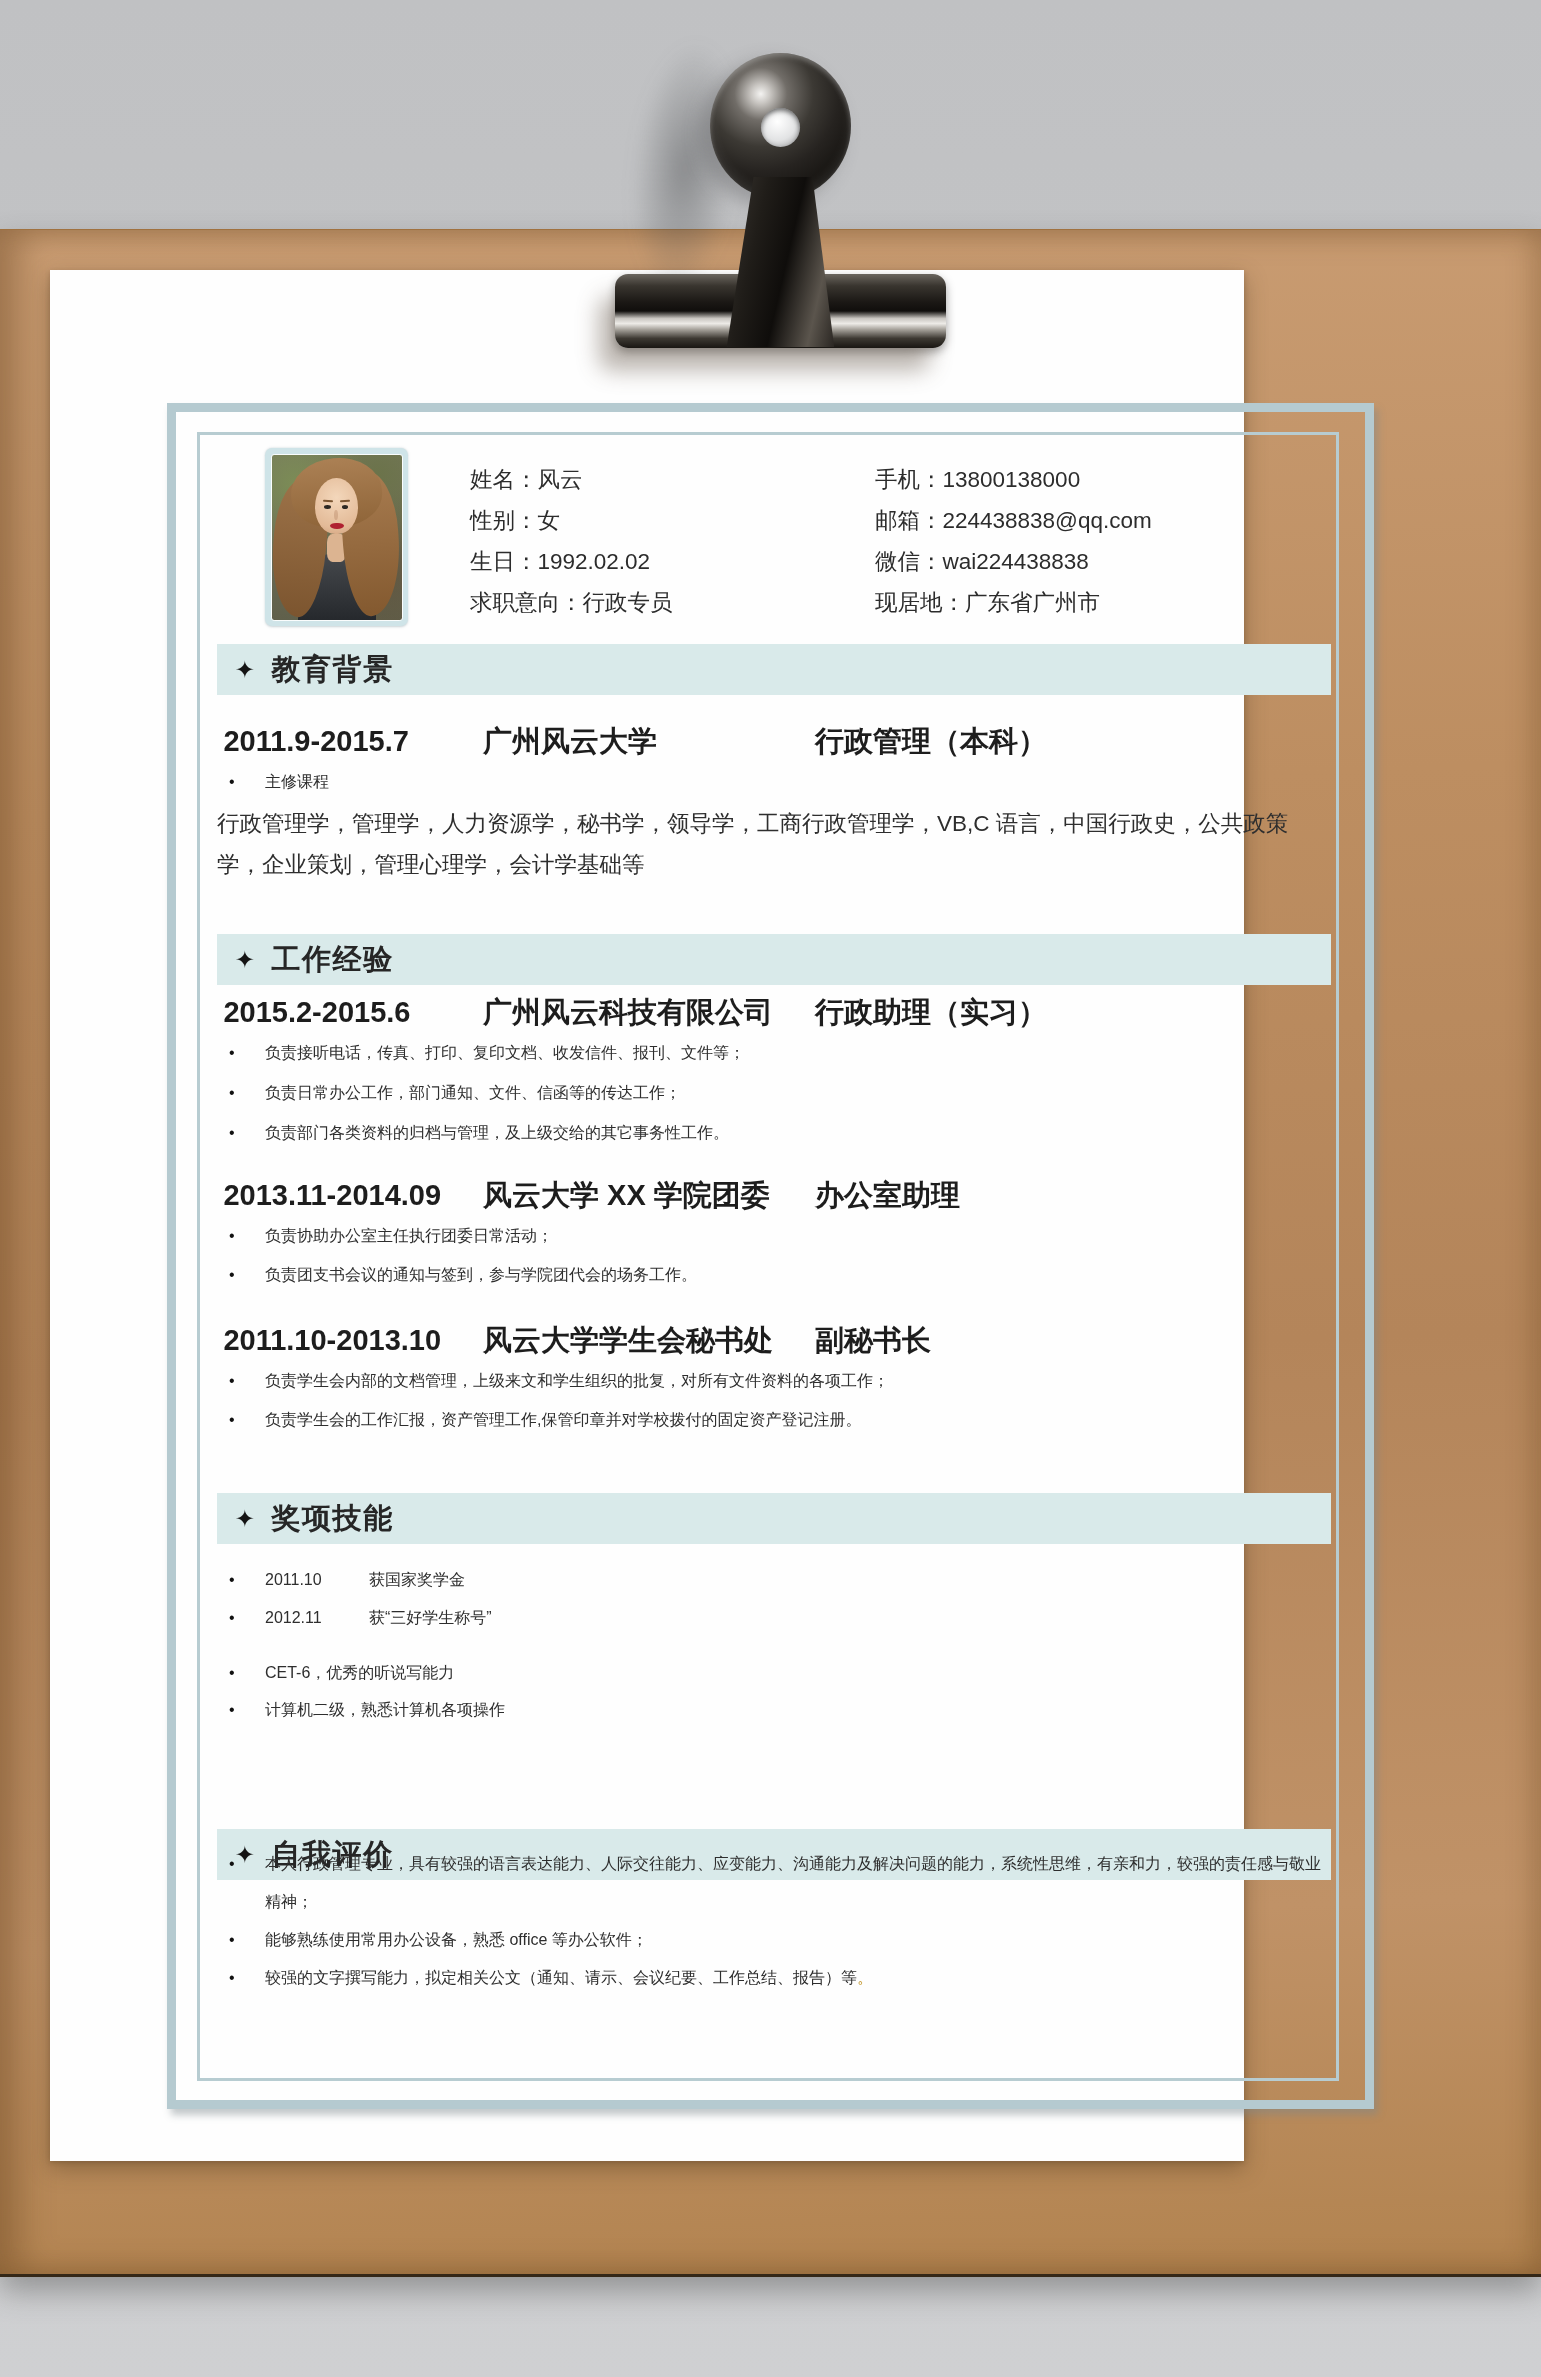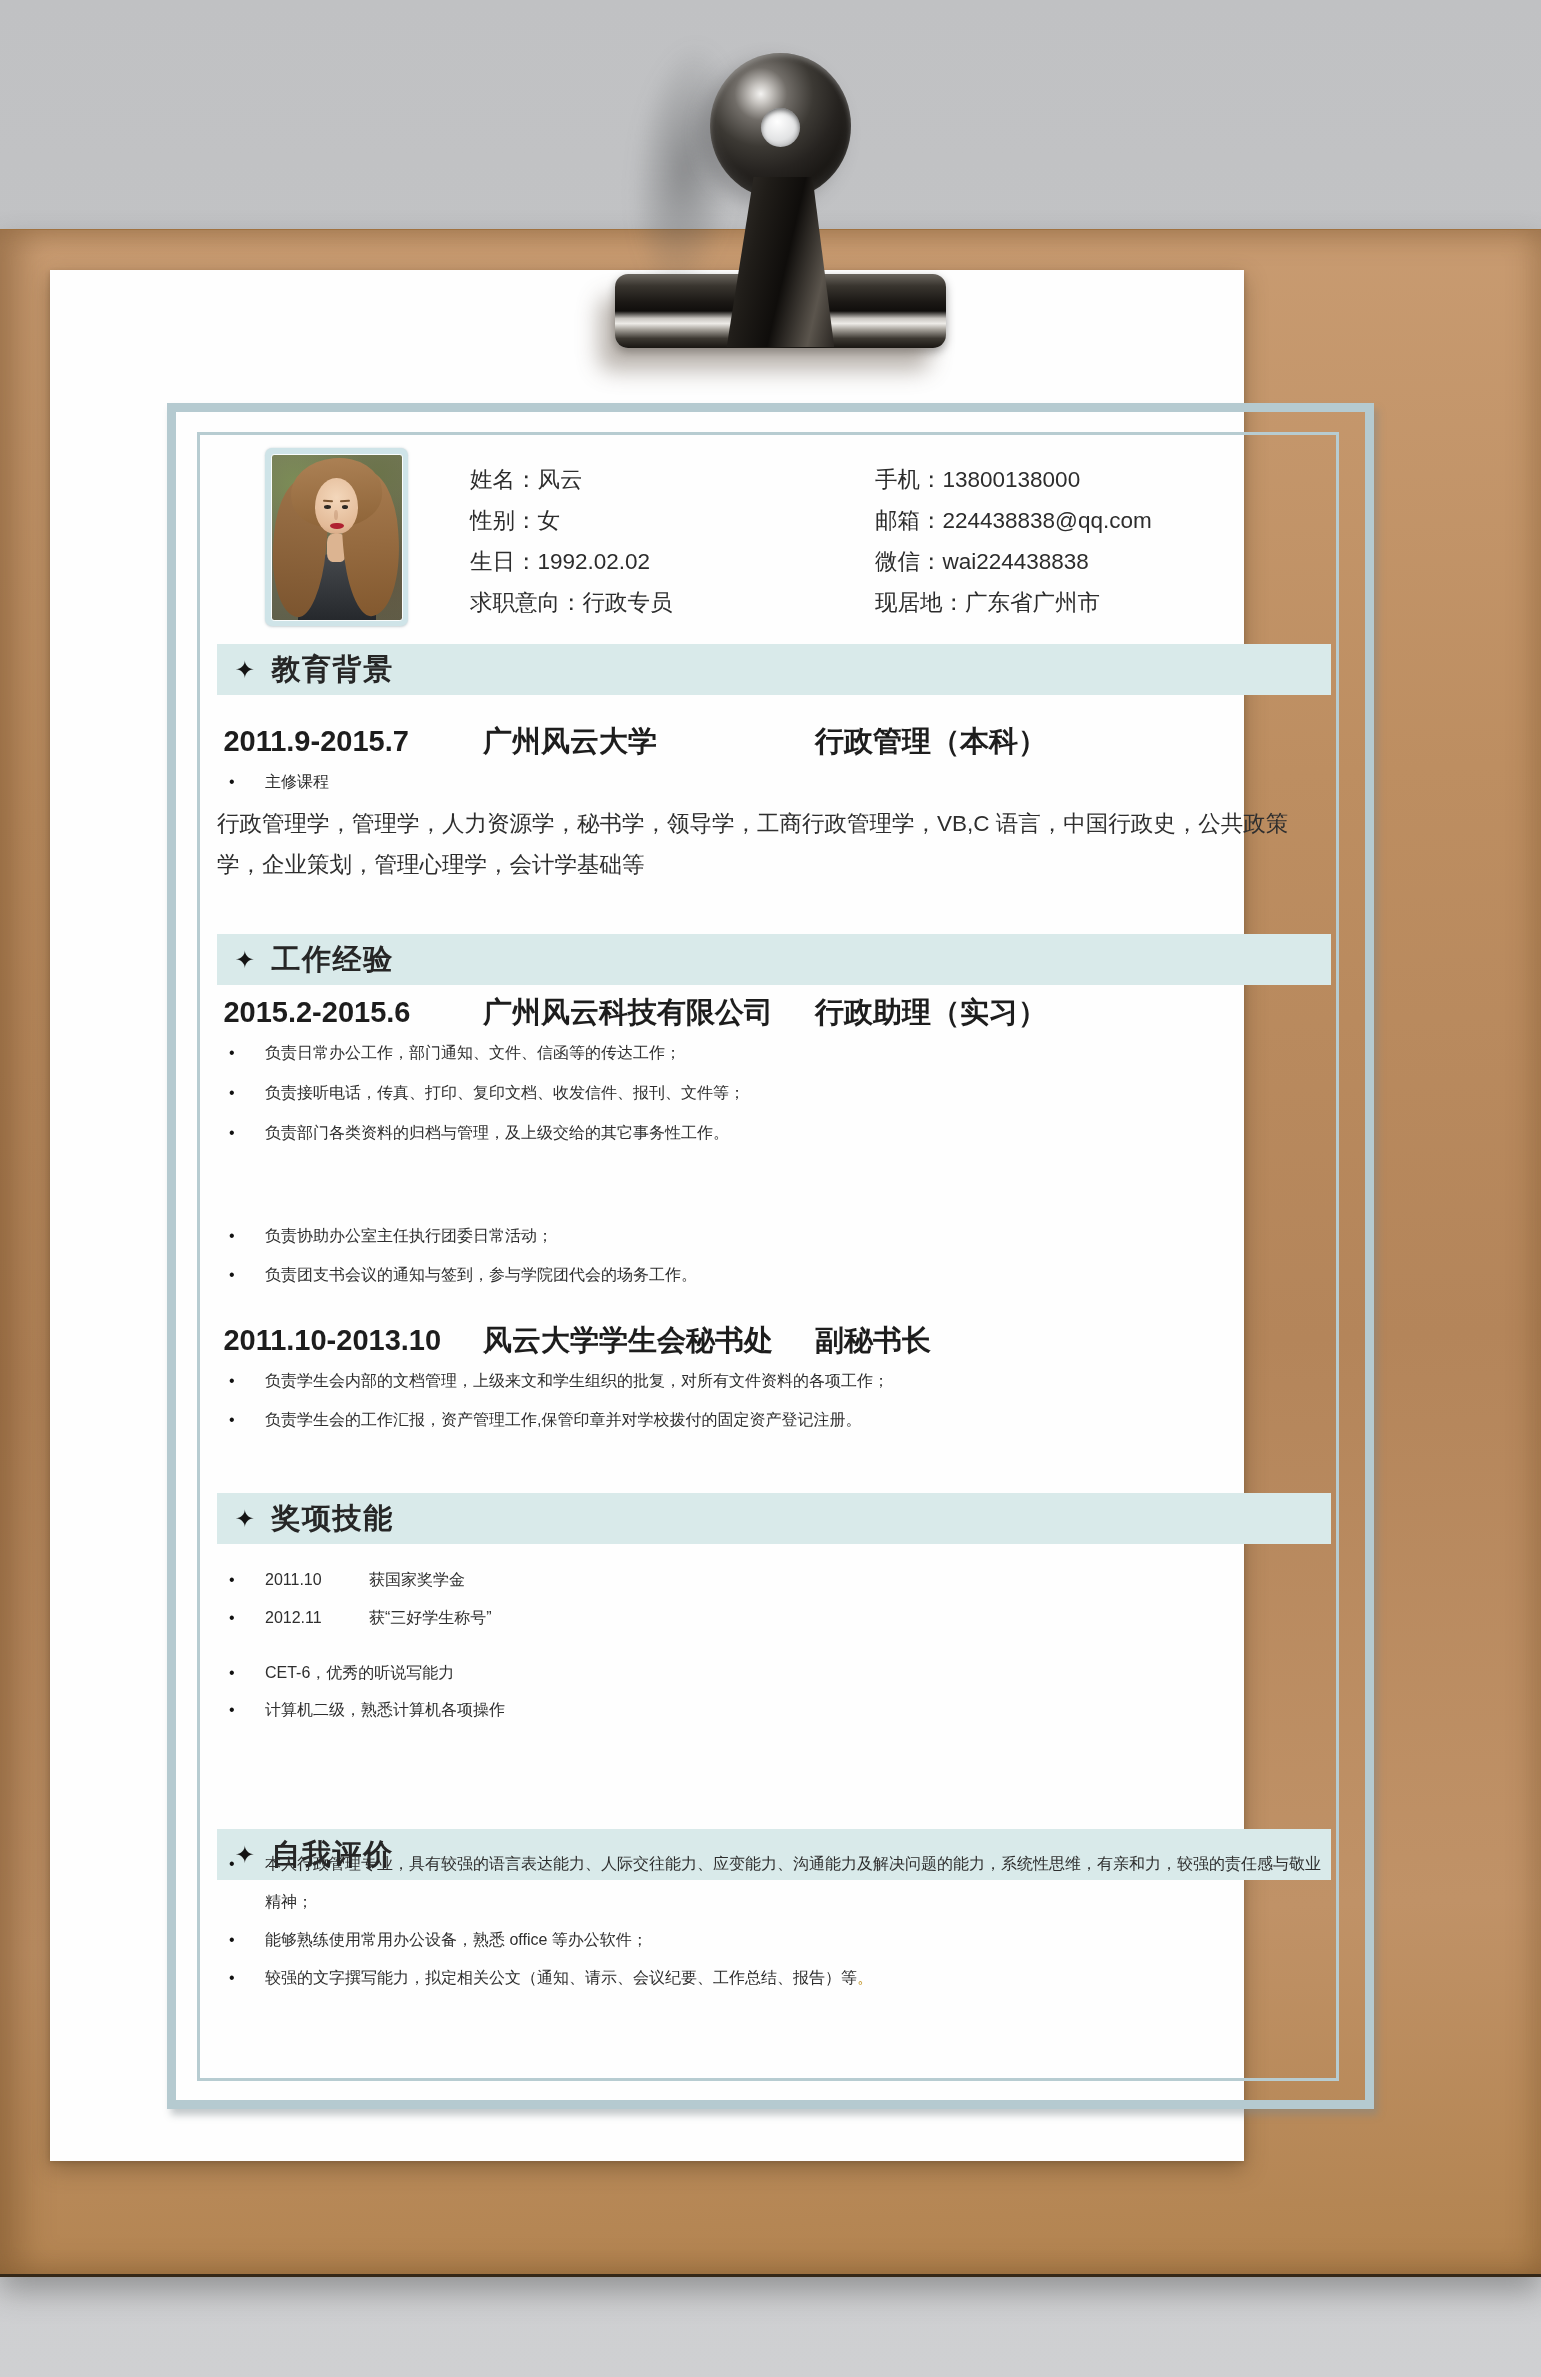--- a/index.html
+++ b/index.html
@@ -159,24 +159,29 @@
     <div class="section-bar" style="top:664px;">
       <span class="star">✦</span>
       <span class="bar-title">工作经验</span>
     </div>
     <div class="head-row" style="top:722px;">
       <span class="cd">2015.2-2015.6</span>
       <span class="co">广州风云科技有限公司</span>
       <span class="cr">行政助理（实习）</span>
     </div>
     <ul class="blist" style="top:763px;line-height:40px;">
+      <li>负责接听电话，传真、打印、复印文档、收发信件、报刊、文件等；</li>
       <li>负责日常办公工作，部门通知、文件、信函等的传达工作；</li>
-      <li>负责接听电话，传真、打印、复印文档、收发信件、报刊、文件等；</li>
       <li>负责部门各类资料的归档与管理，及上级交给的其它事务性工作。</li>
     </ul>
+    <div class="head-row" style="top:905px;">
+      <span class="cd">2013.11-2014.09</span>
+      <span class="co">风云大学 XX 学院团委</span>
+      <span class="cr">办公室助理</span>
+    </div>
     <ul class="blist" style="top:946px;line-height:39px;">
       <li>负责协助办公室主任执行团委日常活动；</li>
       <li>负责团支书会议的通知与签到，参与学院团代会的场务工作。</li>
     </ul>
     <div class="head-row" style="top:1050px;">
       <span class="cd">2011.10-2013.10</span>
       <span class="co">风云大学学生会秘书处</span>
       <span class="cr">副秘书长</span>
     </div>
     <ul class="blist" style="top:1091px;line-height:39px;">

